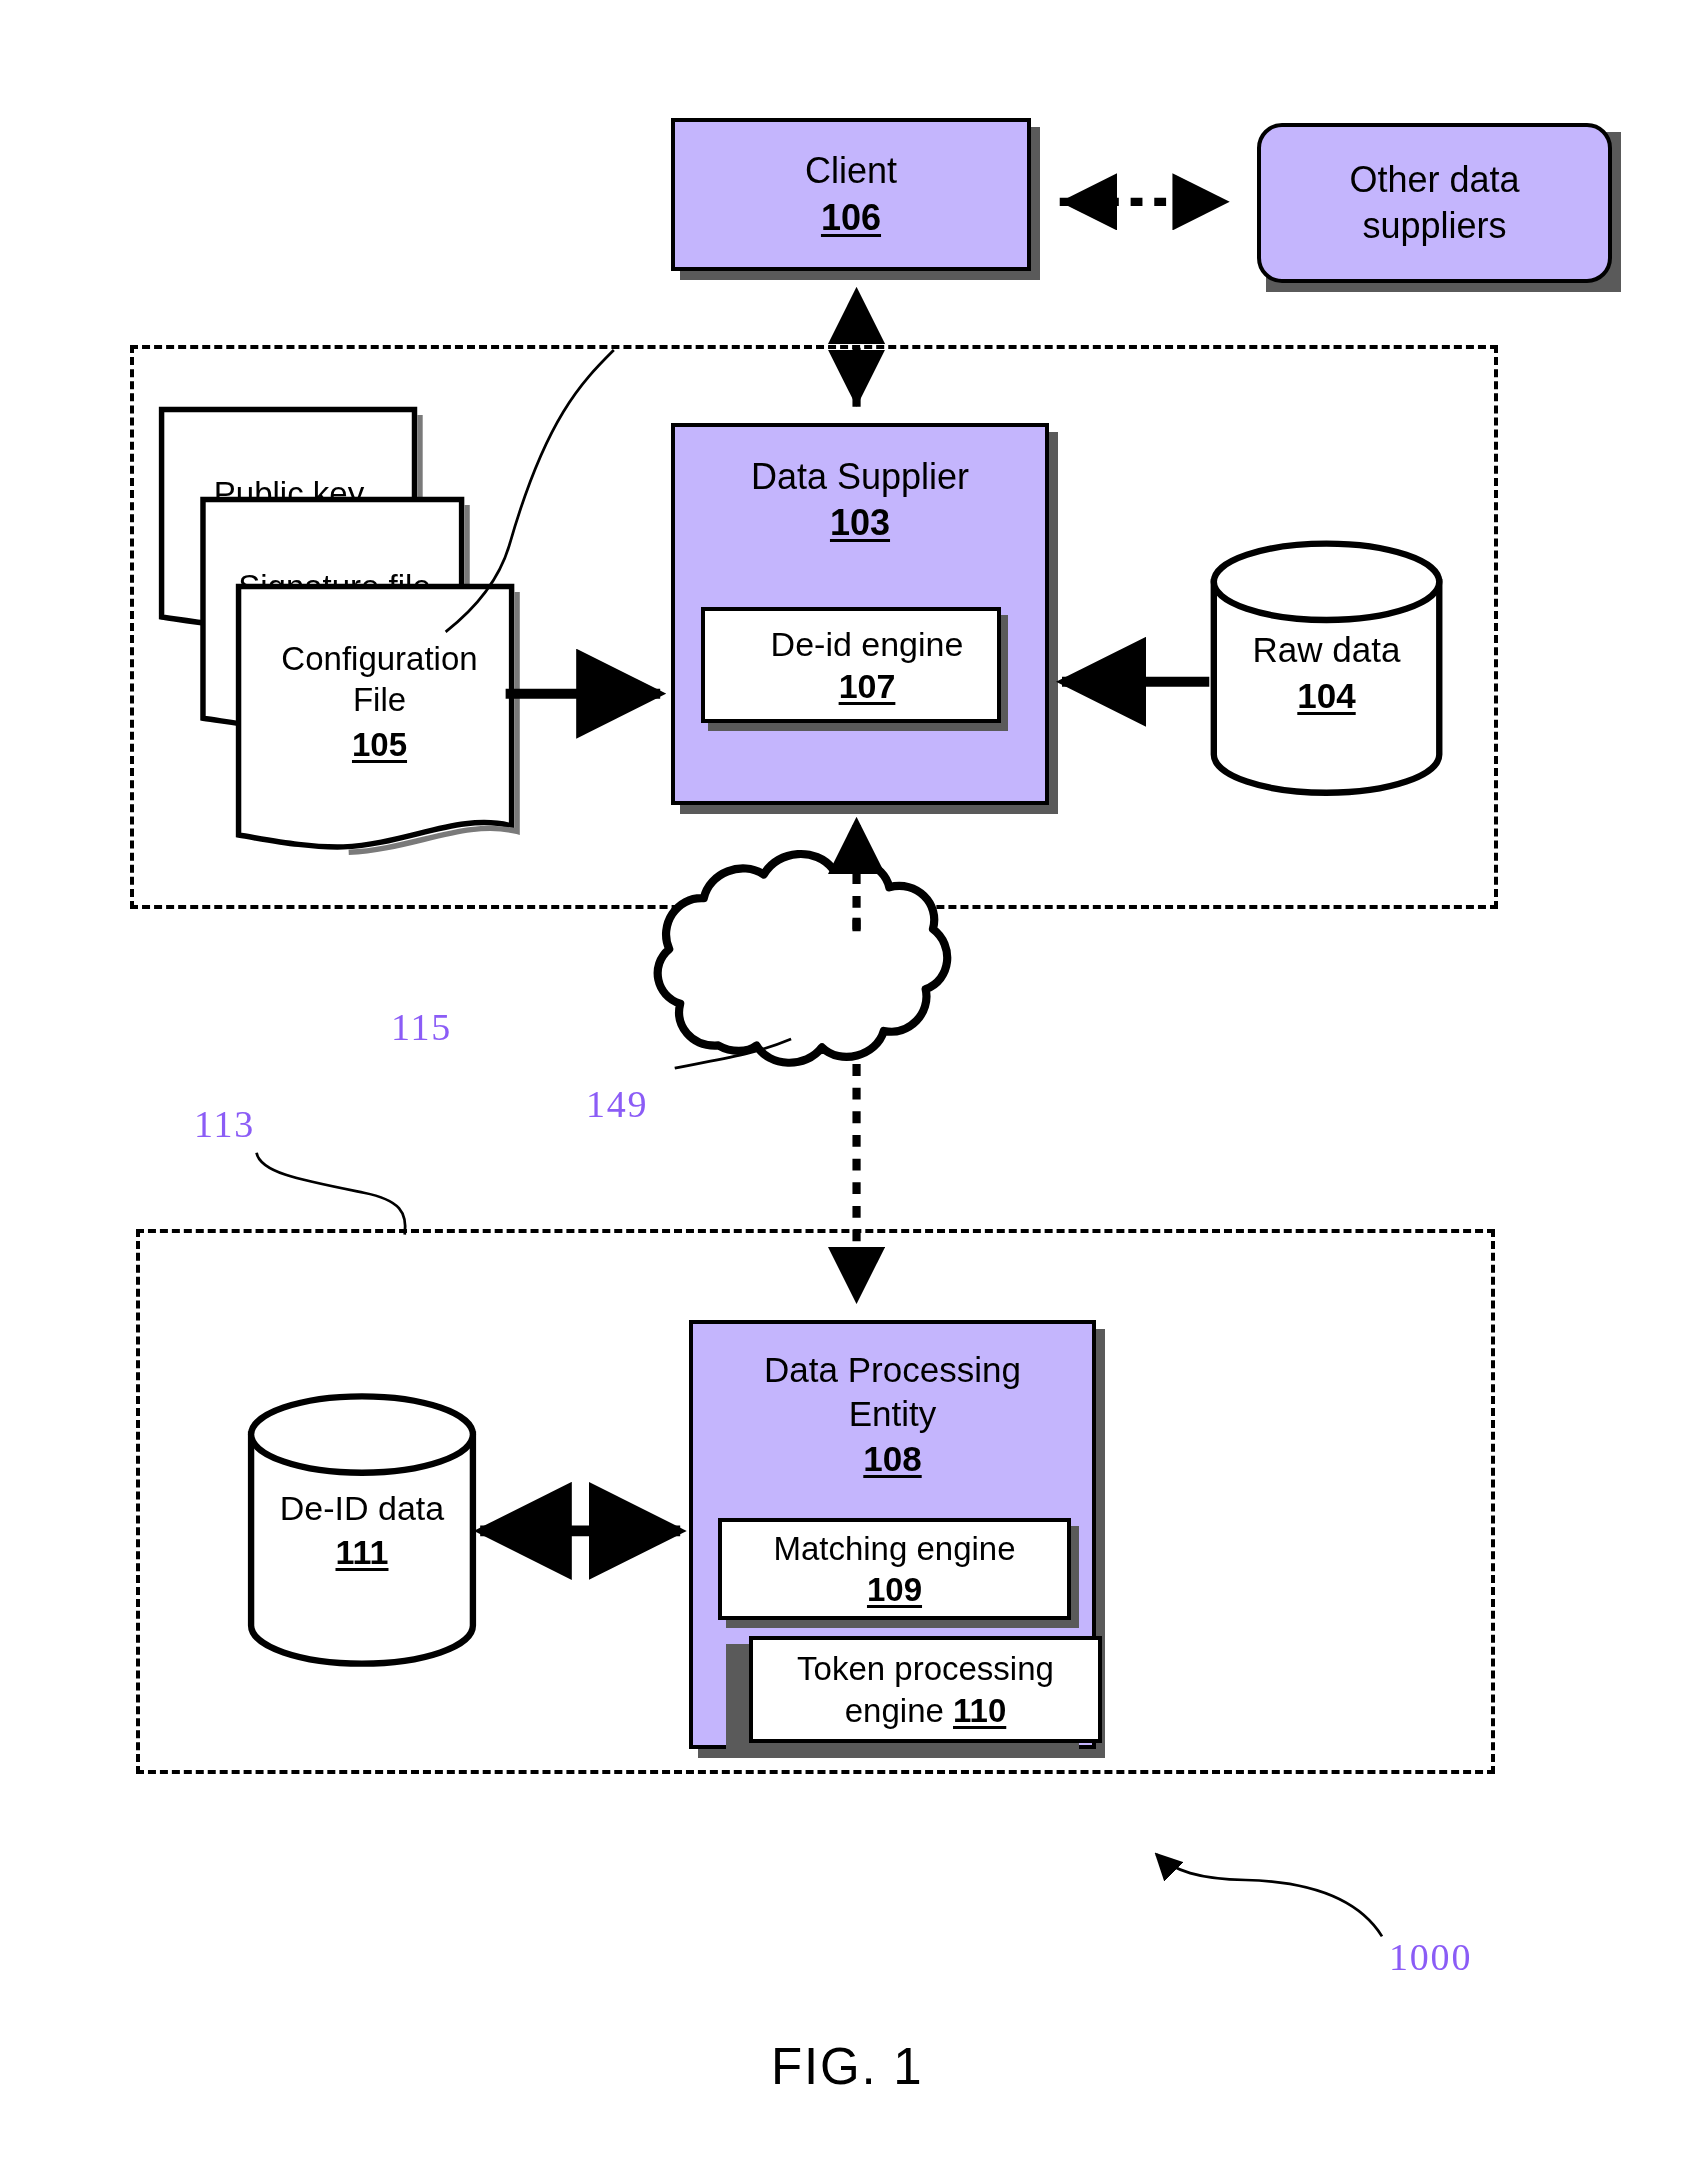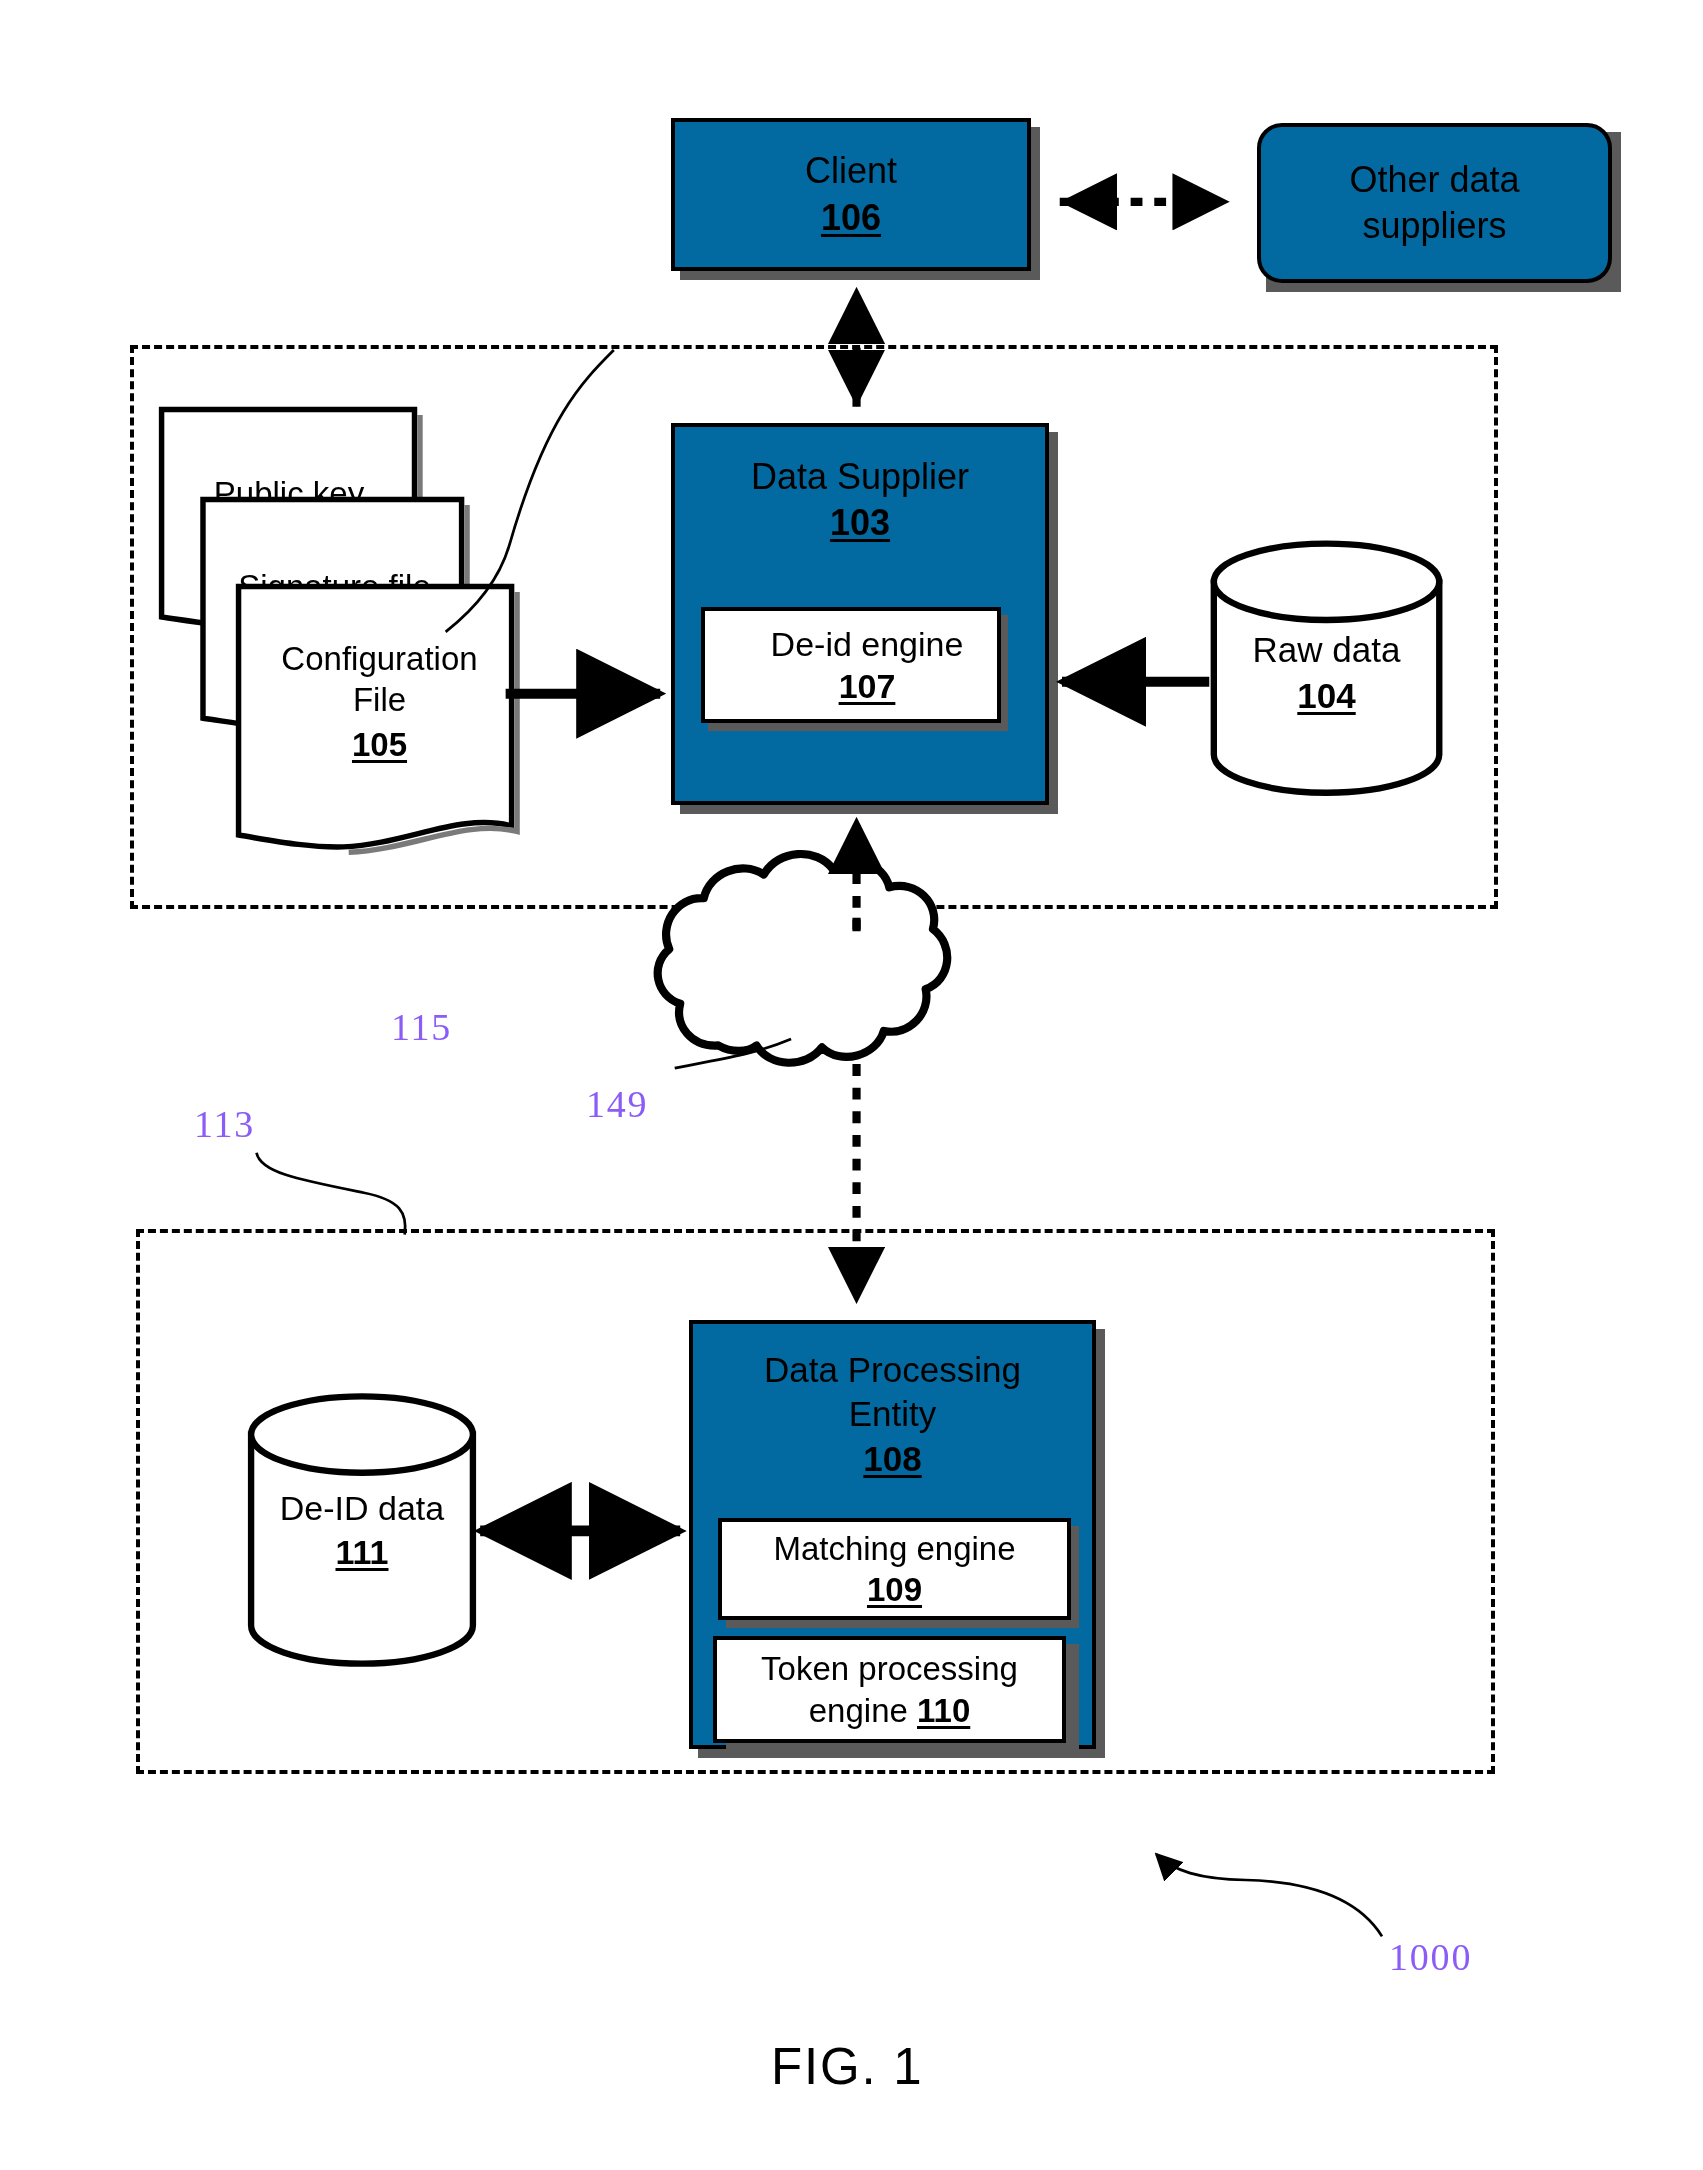--- a/index.html
+++ b/index.html
@@ -17,21 +17,21 @@
     height: 2170px;
     background: #ffffff;
     overflow: hidden;
   }
 
   
   .abs { position: absolute; box-sizing: border-box; }
 
   
   .node {
-    background: #0369a1;
+    background: #c4b5fd;
     border: 4.5px solid #000000;
     display: flex;
     flex-direction: column;
     align-items: center;
     justify-content: center;
     text-align: center;
     line-height: 1.28;
     z-index: 5;
   }
   .node-shadow {
@@ -195,21 +195,21 @@
     <span class="num">108</span>
   </div>
 
   <div class="abs inner-shadow" style="left:726px; top:1526px; width:353px; height:102px;"></div>
   <div class="abs inner-node" style="left:718px; top:1518px; width:353px; height:102px; font-size:33px;">
     <span class="lbl">Matching engine</span>
     <span class="num">109</span>
   </div>
 
   <div class="abs inner-shadow" style="left:726px; top:1644px; width:353px; height:107px;"></div>
-  <div class="abs inner-node" style="left:713px; top:1636px; width:353px; height:107px; font-size:33px;">
+  <div class="abs inner-node" style="left:749px; top:1636px; width:353px; height:107px; font-size:33px;">
     <span class="lbl">Token processing</span>
     <span class="lbl">
       <span>engine</span>
       <span class="num-inline">110</span>
     </span>
   </div>
 
   <svg class="overlay" viewBox="0 0 1874 2387" xmlns="http://www.w3.org/2000/svg">
 
     

